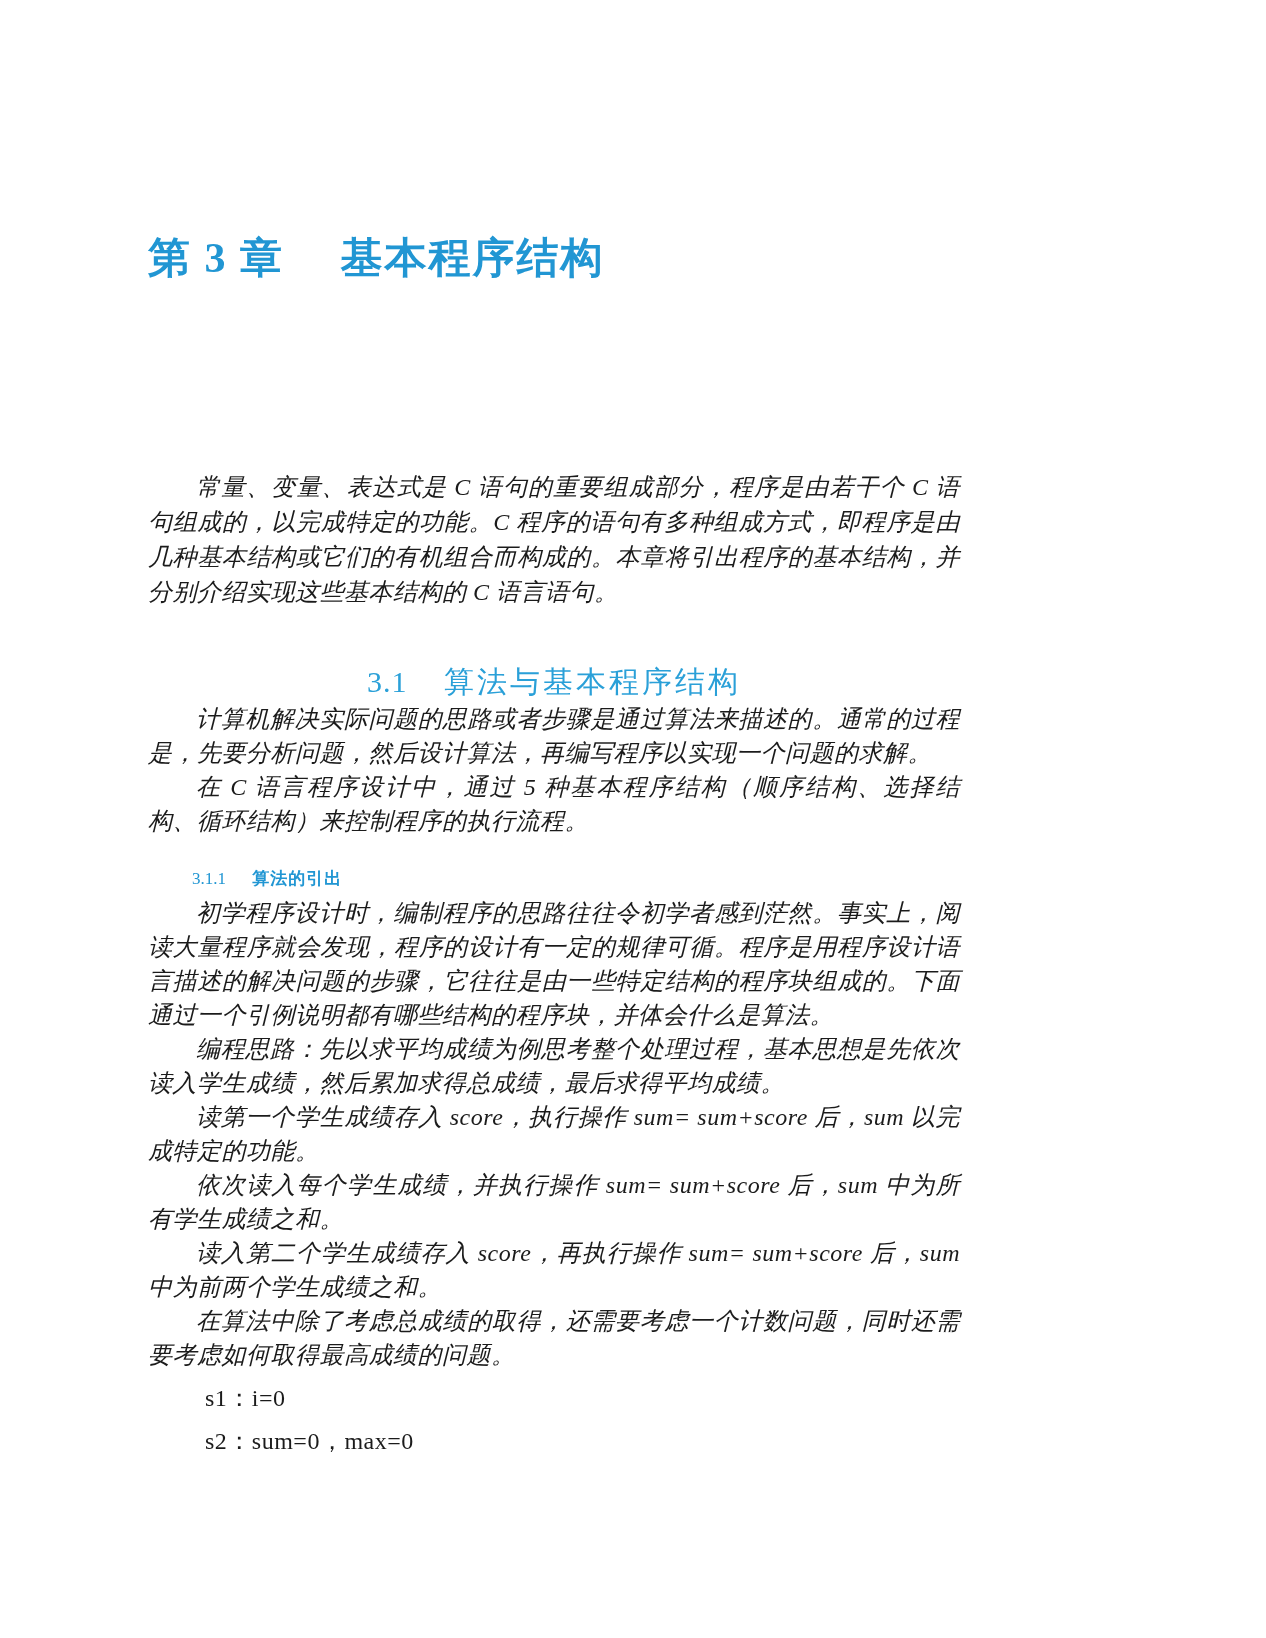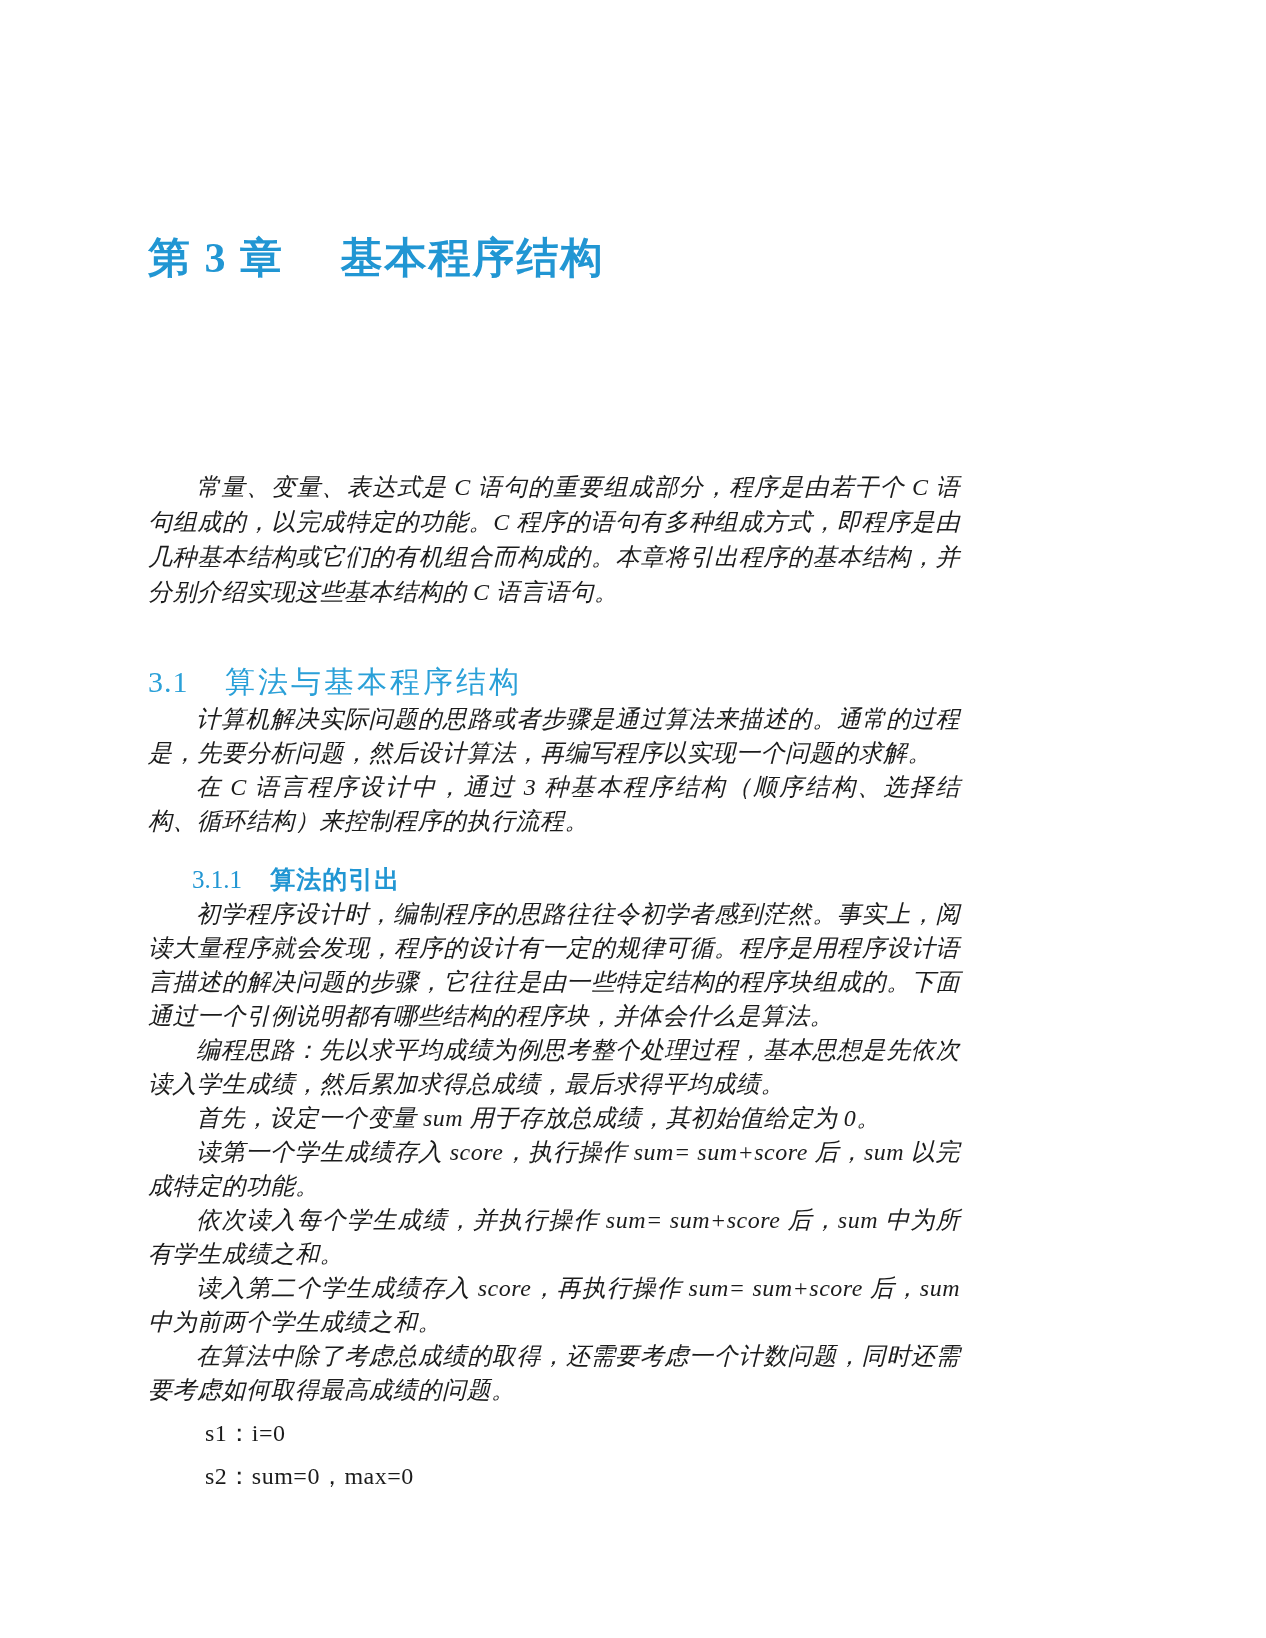--- a/index.html
+++ b/index.html
@@ -43,38 +43,39 @@
     letter-spacing: 0.5px;
     font-style: italic;
   }
   p.intro-para {
     margin-top: 186px;
     line-height: 35px;
   }
   
   .section-heading {
     margin: 52px 0 0 0;
+    text-align: center;
     font-size: 30px;
     line-height: 40px;
     font-weight: normal;
     color: #2aa0d8;
     letter-spacing: 3px;
   }
   .section-heading .section-number {
     margin-right: 26px;
     letter-spacing: 1px;
   }
   .after-section {
     margin-top: 70px;
   }
   
   .subsection-heading {
     margin: 24px 0 0 0;
     padding-left: 44px;
-    font-size: 25px;
+    font-size: 17px;
     line-height: 34px;
     color: #2196d3;
     font-weight: normal;
   }
   .subsection-heading .subsection-number {
     font-family: "Liberation Serif", "DejaVu Serif", serif;
     margin-right: 22px;
   }
   .subsection-heading .subsection-title {
     font-family: "Liberation Sans", "DejaVu Sans", sans-serif;
@@ -109,32 +110,31 @@
     </h1>
 
     <p class="body-para intro-para">常量、变量、表达式是 C 语句的重要组成部分，程序是由若干个 C 语句组成的，以完成特定的功能。C 程序的语句有多种组成方式，即程序是由几种基本结构或它们的有机组合而构成的。本章将引出程序的基本结构，并分别介绍实现这些基本结构的 C 语言语句。</p>
 
     <h2 class="section-heading">
       <span class="section-number">3.1</span>
       <span class="section-title">算法与基本程序结构</span>
     </h2>
 
     <p class="body-para after-section">计算机解决实际问题的思路或者步骤是通过算法来描述的。通常的过程是，先要分析问题，然后设计算法，再编写程序以实现一个问题的求解。</p>
-    <p class="body-para">在 C 语言程序设计中，通过 3 种基本程序结构（顺序结构、选择结构、循环结构）来控制程序的执行流程。</p>
+    <p class="body-para">在 C 语言程序设计中，通过 5 种基本程序结构（顺序结构、选择结构、循环结构）来控制程序的执行流程。</p>
 
     <h3 class="subsection-heading">
       <span class="subsection-number">3.1.1</span>
       <span class="subsection-title">算法的引出</span>
     </h3>
 
     <p class="body-para after-subsection">初学程序设计时，编制程序的思路往往令初学者感到茫然。事实上，阅读大量程序就会发现，程序的设计有一定的规律可循。程序是用程序设计语言描述的解决问题的步骤，它往往是由一些特定结构的程序块组成的。下面通过一个引例说明都有哪些结构的程序块，并体会什么是算法。</p>
 
 
     <p class="body-para">编程思路：先以求平均成绩为例思考整个处理过程，基本思想是先依次读入学生成绩，然后累加求得总成绩，最后求得平均成绩。</p>
-    <p class="body-para">首先，设定一个变量 sum 用于存放总成绩，其初始值给定为 0。</p>
     <p class="body-para">读第一个学生成绩存入 score，执行操作 sum= sum+score 后，sum 以完成特定的功能。</p>
     <p class="body-para">依次读入每个学生成绩，并执行操作 sum= sum+score 后，sum 中为所有学生成绩之和。</p>
     <p class="body-para">读入第二个学生成绩存入 score，再执行操作 sum= sum+score 后，sum 中为前两个学生成绩之和。</p>
     <p class="body-para">在算法中除了考虑总成绩的取得，还需要考虑一个计数问题，同时还需要考虑如何取得最高成绩的问题。</p>
 
     <p class="step-line">s1：i=0</p>
     <p class="step-line">s2：sum=0，max=0</p>
 
   </div>
 </div>

